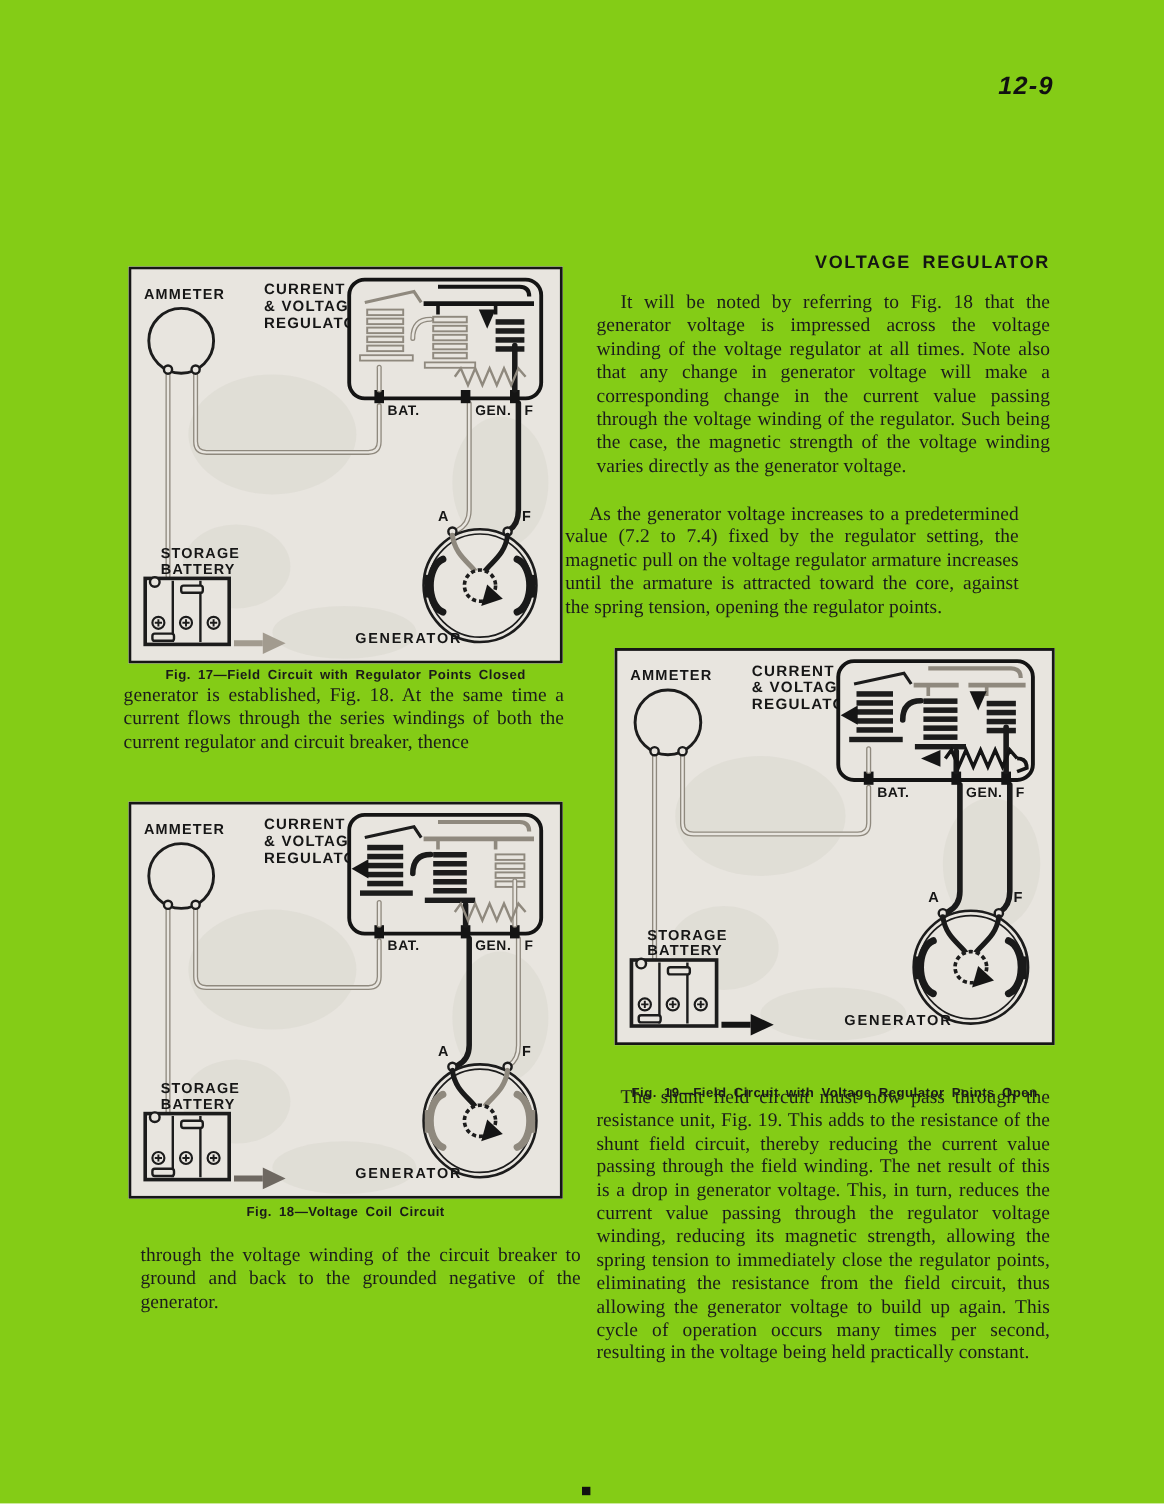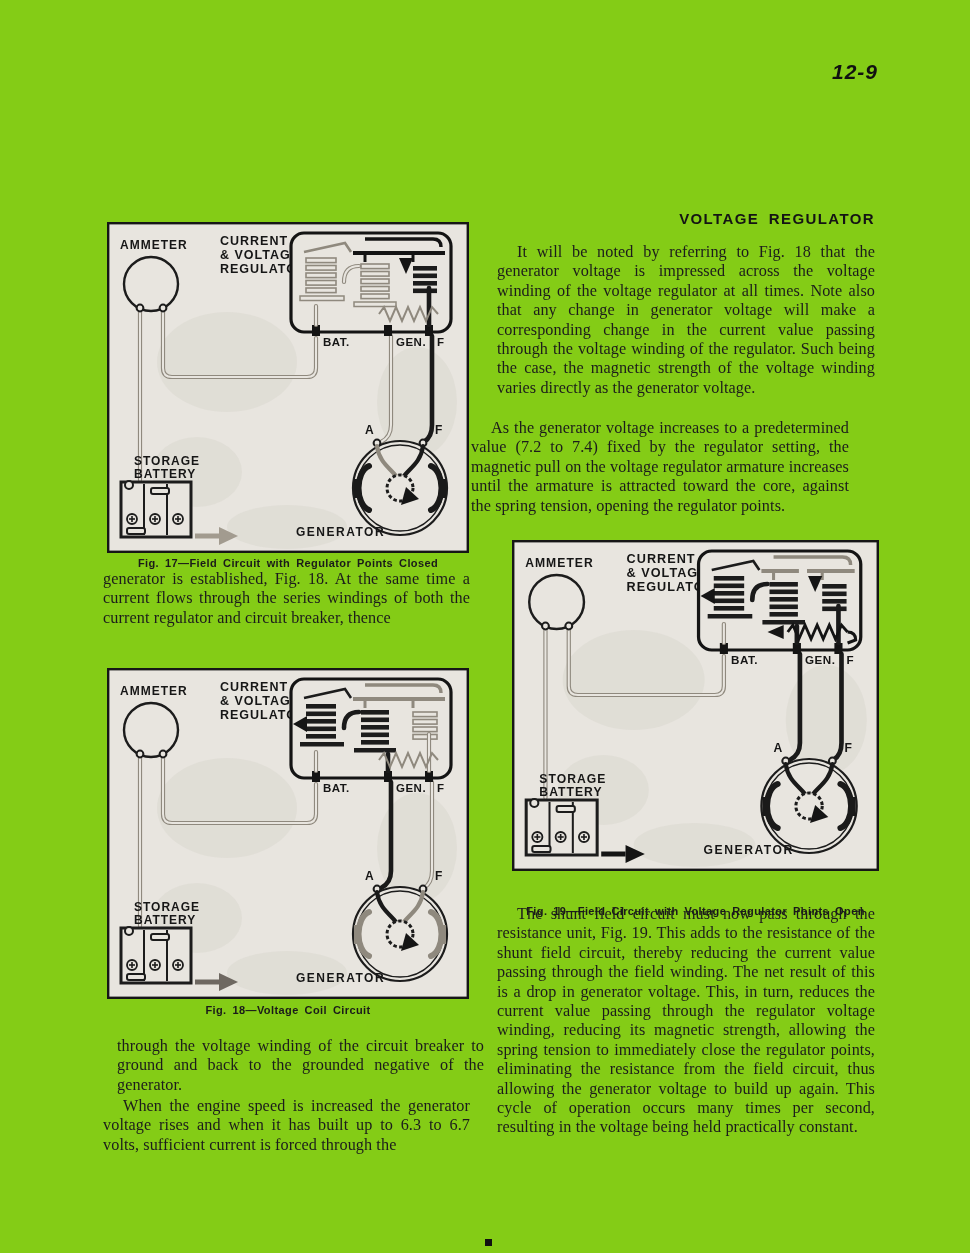--- a/index.html
+++ b/index.html
@@ -244,21 +244,20 @@
           <path d="M316,224 C314,240 303,246 297,254" fill="none" stroke="#8f897e" stroke-width="4.2" stroke-linecap="round"></path>
           <circle cx="293" cy="266" r="13" fill="#e8e5df" stroke="#1c1c1c" stroke-width="3" stroke-dasharray="3.5,2.4"></circle>
           <polygon points="299,265 312,277 294,283" fill="#151515"></polygon>
           <text x="189" y="314" font-size="12" font-family="&quot;Liberation Sans&quot;,sans-serif" font-weight="bold" fill="#161616" letter-spacing="1.5">GENERATOR</text>
         </g>
       </svg>
   </div>
   <p class="abs caption" style="left:107px;top:1004px;width:362px;">Fig. 18—Voltage Coil Circuit</p>
 
   <p class="abs para" style="left:103px;top:1037px;width:367px;margin-left:14px;">through the voltage winding of the circuit breaker to ground and back to the grounded negative of the generator.</p>
-  <p class="abs para indent" style="left:103px;top:1097px;width:367px;">When the engine speed is increased the generator voltage rises and when it has built up to 6.3 to 6.7 volts, sufficient current is forced through the</p>
 
 
   <h2 class="abs sechead" style="left:497px;top:210px;width:378px;">VOLTAGE REGULATOR</h2>
 
   <p class="abs para indent" style="left:497px;top:243px;width:378px;">It will be noted by referring to Fig. 18 that the generator voltage is impressed across the voltage winding of the voltage regulator at all times. Note also that any change in generator voltage will make a corresponding change in the current value passing through the voltage winding of the regulator. Such being the case, the magnetic strength of the voltage winding varies directly as the generator voltage.</p>
   <p class="abs para indent" style="left:471px;top:419px;width:378px;">As the generator voltage increases to a predetermined value (7.2 to 7.4) fixed by the regulator setting, the magnetic pull on the voltage regulator armature increases until the armature is attracted toward the core, against the spring tension, opening the regulator points.</p>
 
   <div class="abs figwrap" style="left:512px;top:540px;width:367px;height:331px;">
     <svg id="fig19-svg" width="367" height="331" viewBox="0 0 362 331" preserveAspectRatio="none">
         <rect x="1.2" y="1.2" width="359.6" height="328.6" fill="#e8e5df" stroke="#161616" stroke-width="2.4"></rect>

